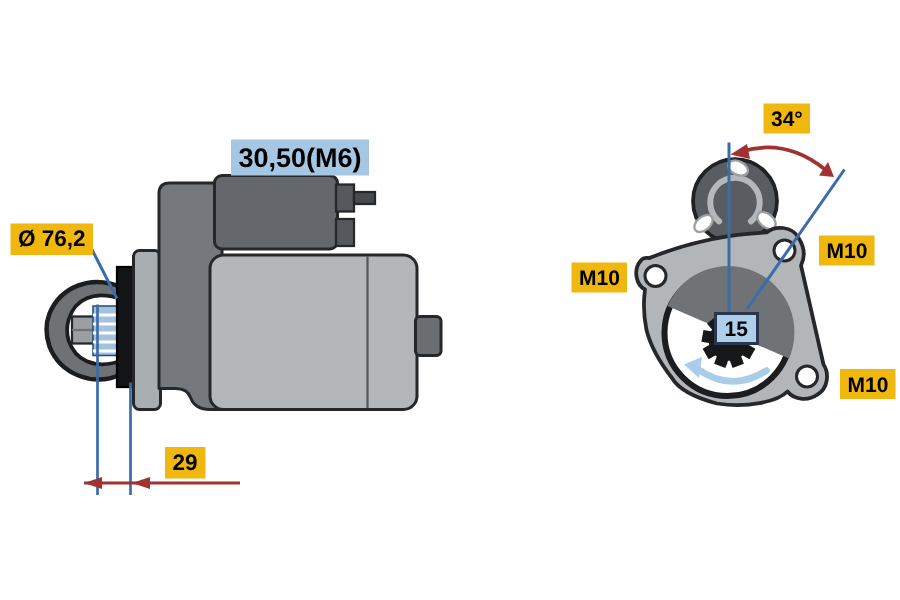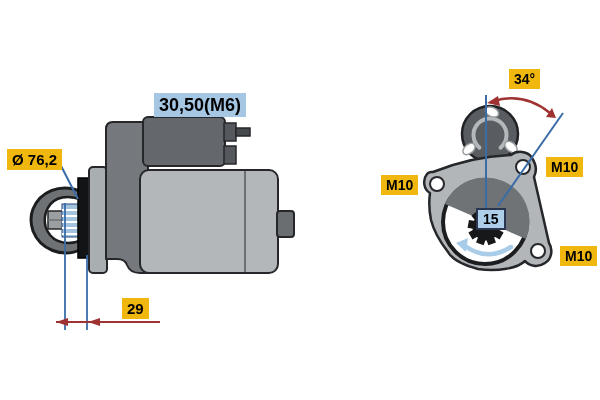--- a/index.html
+++ b/index.html
@@ -9,21 +9,21 @@
   }
   #drawing{position:absolute;left:0;top:0;}
   .label{
     position:absolute;font-weight:bold;color:#000000;
     white-space:nowrap;line-height:1;padding:3px 5px;
   }
   .label.yellow{background:#f0b70f;}
   .label.blue{background:#a6c7e4;}
   .lbl-diameter{left:7px;top:149px;font-size:15px;}
   .lbl-shaft{left:154px;top:93px;font-size:18px;}
-  .lbl-29{left:122px;top:298px;font-size:15px;}
+  .lbl-29{left:110px;top:298px;font-size:15px;}
   .lbl-34{left:509px;top:69px;font-size:14px;}
   .lbl-m10-left{left:381px;top:175px;font-size:14px;}
   .lbl-m10-tr{left:546px;top:157px;font-size:14px;}
   .lbl-m10-br{left:560px;top:246px;font-size:14px;}
   .lbl-teeth{
     left:476px;top:208px;font-size:14px;background:#aecfe9;
     border:2px solid #2a3550;padding:2px 5px;
   }
 </style>
 </head>

